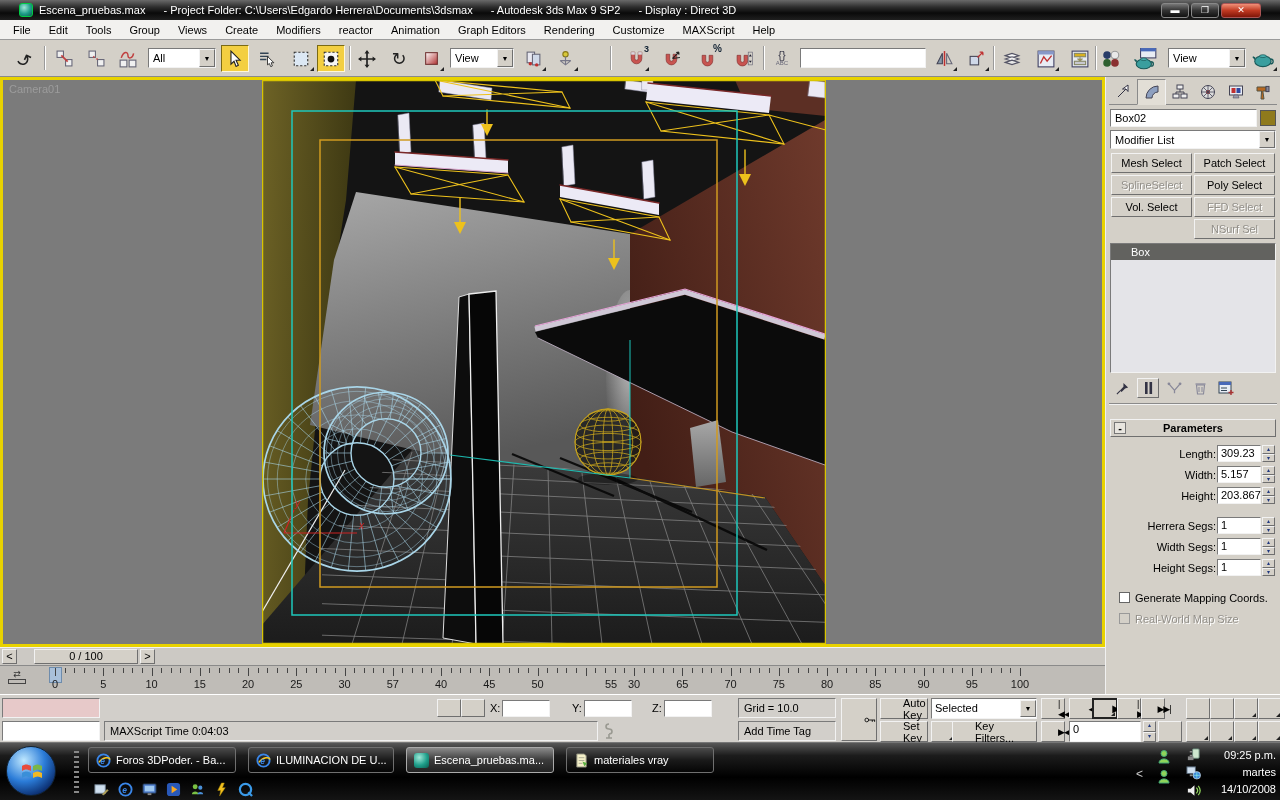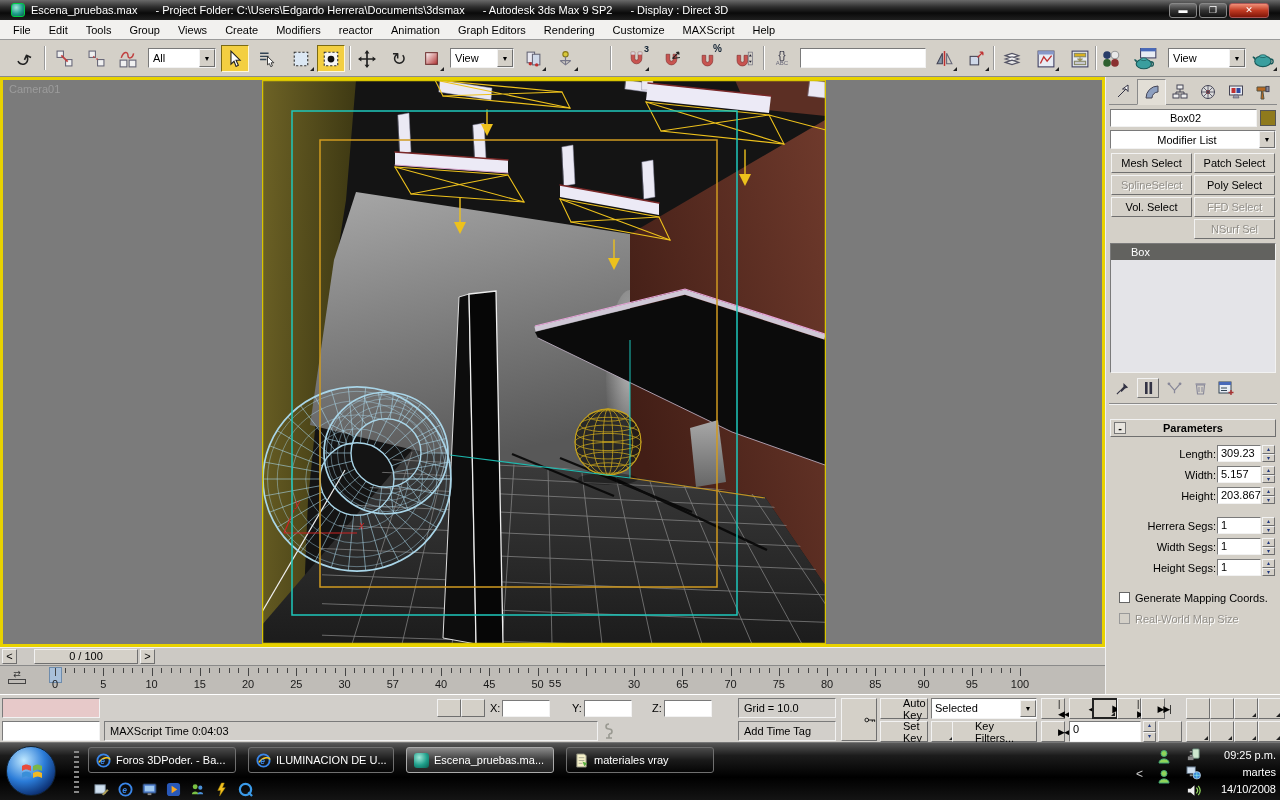--- a/index.html
+++ b/index.html
@@ -1,21 +1,21 @@
 <!DOCTYPE html>
 <html><head>
 <meta charset="utf-8">
 <style>
   * { box-sizing: border-box; margin: 0; padding: 0; }
   html,body { width:1280px; height:800px; overflow:hidden; background:#000;
     font-family:"Liberation Sans","DejaVu Sans",sans-serif; font-size:11px; }
 
   
   .titlebar { height:20px; background:linear-gradient(#6a6a6a,#2e2e2e 35%,#0a0a0a 65%,#1f1f1f);
-    color:#fff; display:flex; align-items:center; padding:0 11px; gap:6px; }
+    color:#fff; display:flex; align-items:center; padding:0 19px; gap:6px; }
   .app-icon { width:14px; height:14px; border-radius:3px;
     background:radial-gradient(circle at 35% 30%, #9fe8d8, #1e9e8a 55%, #0a5a4e); border:1px solid #0c4; }
   .title-text { display:flex; gap:18px; white-space:nowrap; }
   .winbtns { margin-left:auto; display:flex; gap:2px; }
   .wbtn { width:28px; height:15px; border-radius:3px; border:1px solid #888;
     background:linear-gradient(#777,#333 50%,#111); color:#fff; font-size:9px;
     display:flex; align-items:center; justify-content:center; }
   .wbtn.close { width:40px; background:linear-gradient(#f09078,#c03a22 50%,#801608); border-color:#a55; }
 
   
@@ -57,21 +57,21 @@
   .frame-marker { position:absolute; left:49px; top:1px; width:13px; height:16px;
     background:#a9c0da; border:1px solid #6e8cac; }
   .tick { position:absolute; width:1px; background:#444; top:2px; }
   .tick-label { position:absolute; top:12px; width:22px; margin-left:-11px; text-align:center; color:#1a1a1a; font-size:11px; }
 
   
   .cmdpanel { width:175px; background:#d4d0c8; border-left:1px solid #f0f0f0; padding:2px 3px; }
   .tabs { display:flex; height:26px; margin-bottom:4px; }
   .tab { flex:1; display:flex; align-items:center; justify-content:center; border-bottom:1px solid #8a8a8a; }
   .tab.active { background:#e2ded6; border:1px solid; border-color:#8a8a8a #f2f2f2 #e2ded6 #8a8a8a; }
-  .row { display:flex; align-items:center; gap:3px; margin:3px 1px;text-align:center; }
+  .row { display:flex; align-items:center; gap:3px; margin:3px 1px; }
   .sunken { background:#fff; border:1px solid; border-color:#7a7a7a #f2f2f2 #f2f2f2 #7a7a7a; }
   .name-field { flex:1; height:18px; line-height:16px; padding-left:4px; }
   .swatch { width:16px; height:16px; border:1px solid #555; }
   .combo { flex:1; height:19px; display:flex; align-items:center; }
   .combo .cval { flex:1; padding-left:4px; }
   .btn { background:#d4d0c8; border:1px solid; border-color:#f2f2f2 #6f6f6f #6f6f6f #f2f2f2;
     text-align:center; color:#000; }
   .modgrid { display:grid; grid-template-columns:1fr 1fr; gap:2px 2px; margin:4px 2px; }
   .modgrid .btn { height:20px; line-height:18px; font-size:11px; }
   .btn.disabled { color:#928f89; text-shadow:1px 1px 0 #fff; }
@@ -686,21 +686,21 @@
           <div class="tick" style="left: 508.55px; height: 5px;"></div>
           <div class="tick" style="left: 518.2px; height: 5px;"></div>
           <div class="tick" style="left: 527.85px; height: 5px;"></div>
           <div class="tick" style="left: 537.5px; height: 8px;"></div>
           <div class="tick-label" style="left: 537.5px;">50</div>
           <div class="tick" style="left: 547.15px; height: 5px;"></div>
           <div class="tick" style="left: 556.8px; height: 5px;"></div>
           <div class="tick" style="left: 566.45px; height: 5px;"></div>
           <div class="tick" style="left: 576.1px; height: 5px;"></div>
           <div class="tick" style="left: 585.75px; height: 8px;"></div>
-          <div class="tick-label" style="left: 555px; font-family: Liberation Mono, monospace;">55</div>
+          <div class="tick-label" style="left: 611px;">55</div>
           <div class="tick" style="left: 595.4px; height: 5px;"></div>
           <div class="tick" style="left: 605.05px; height: 5px;"></div>
           <div class="tick" style="left: 614.7px; height: 5px;"></div>
           <div class="tick" style="left: 624.35px; height: 5px;"></div>
           <div class="tick" style="left: 634px; height: 8px;"></div>
           <div class="tick-label" style="left: 634px;">30</div>
           <div class="tick" style="left: 643.65px; height: 5px;"></div>
           <div class="tick" style="left: 653.3px; height: 5px;"></div>
           <div class="tick" style="left: 662.95px; height: 5px;"></div>
           <div class="tick" style="left: 672.6px; height: 5px;"></div>

